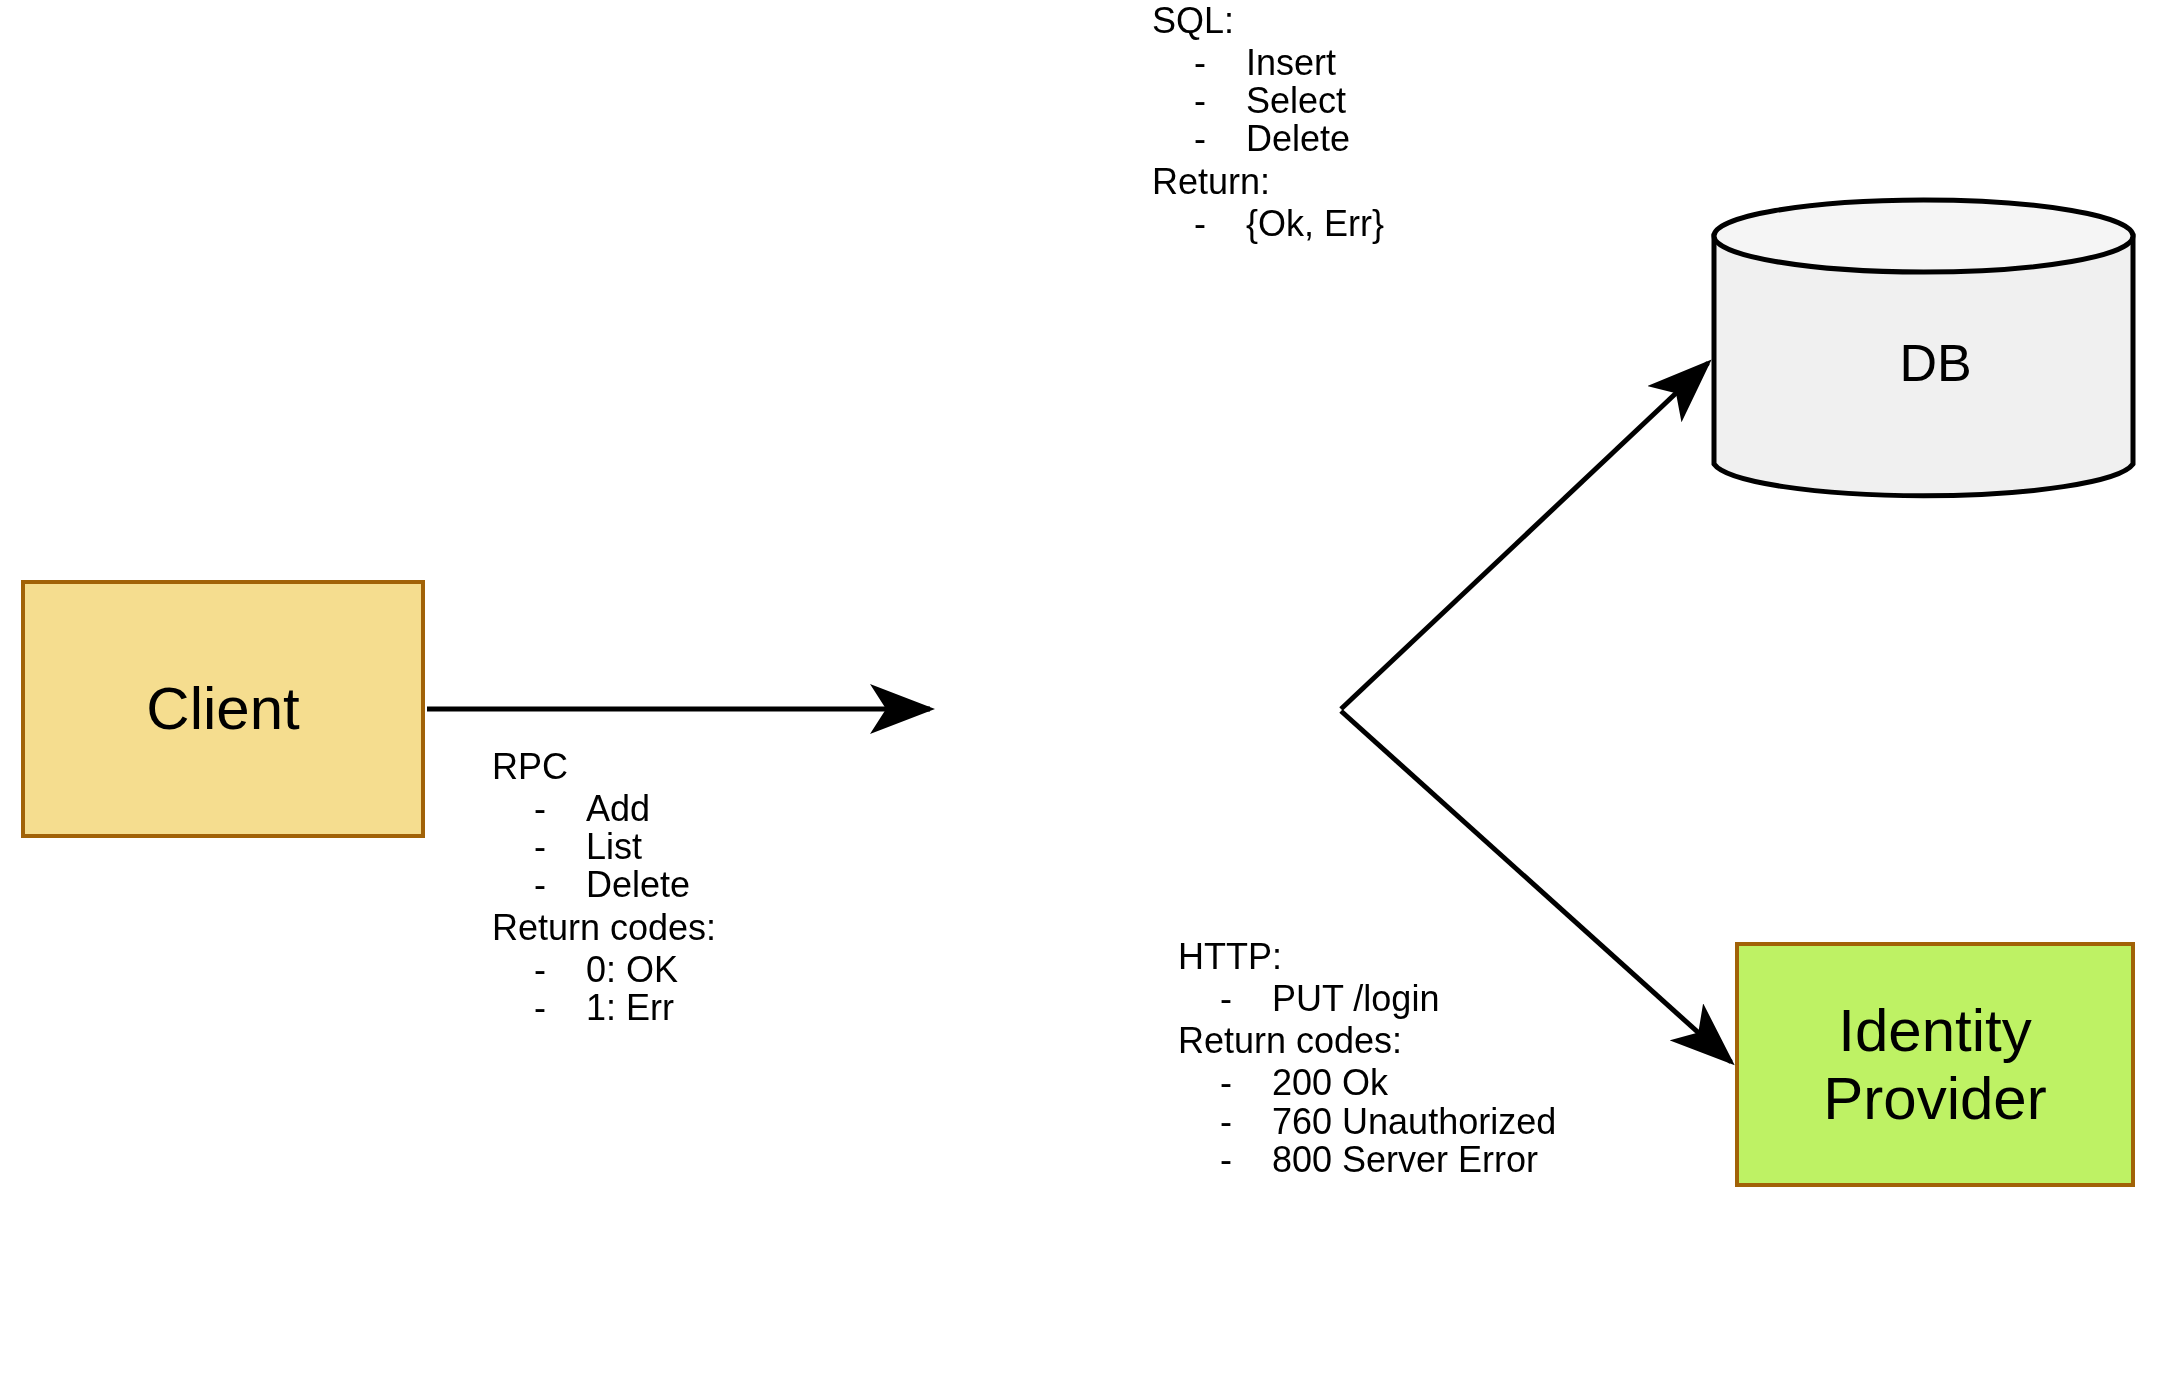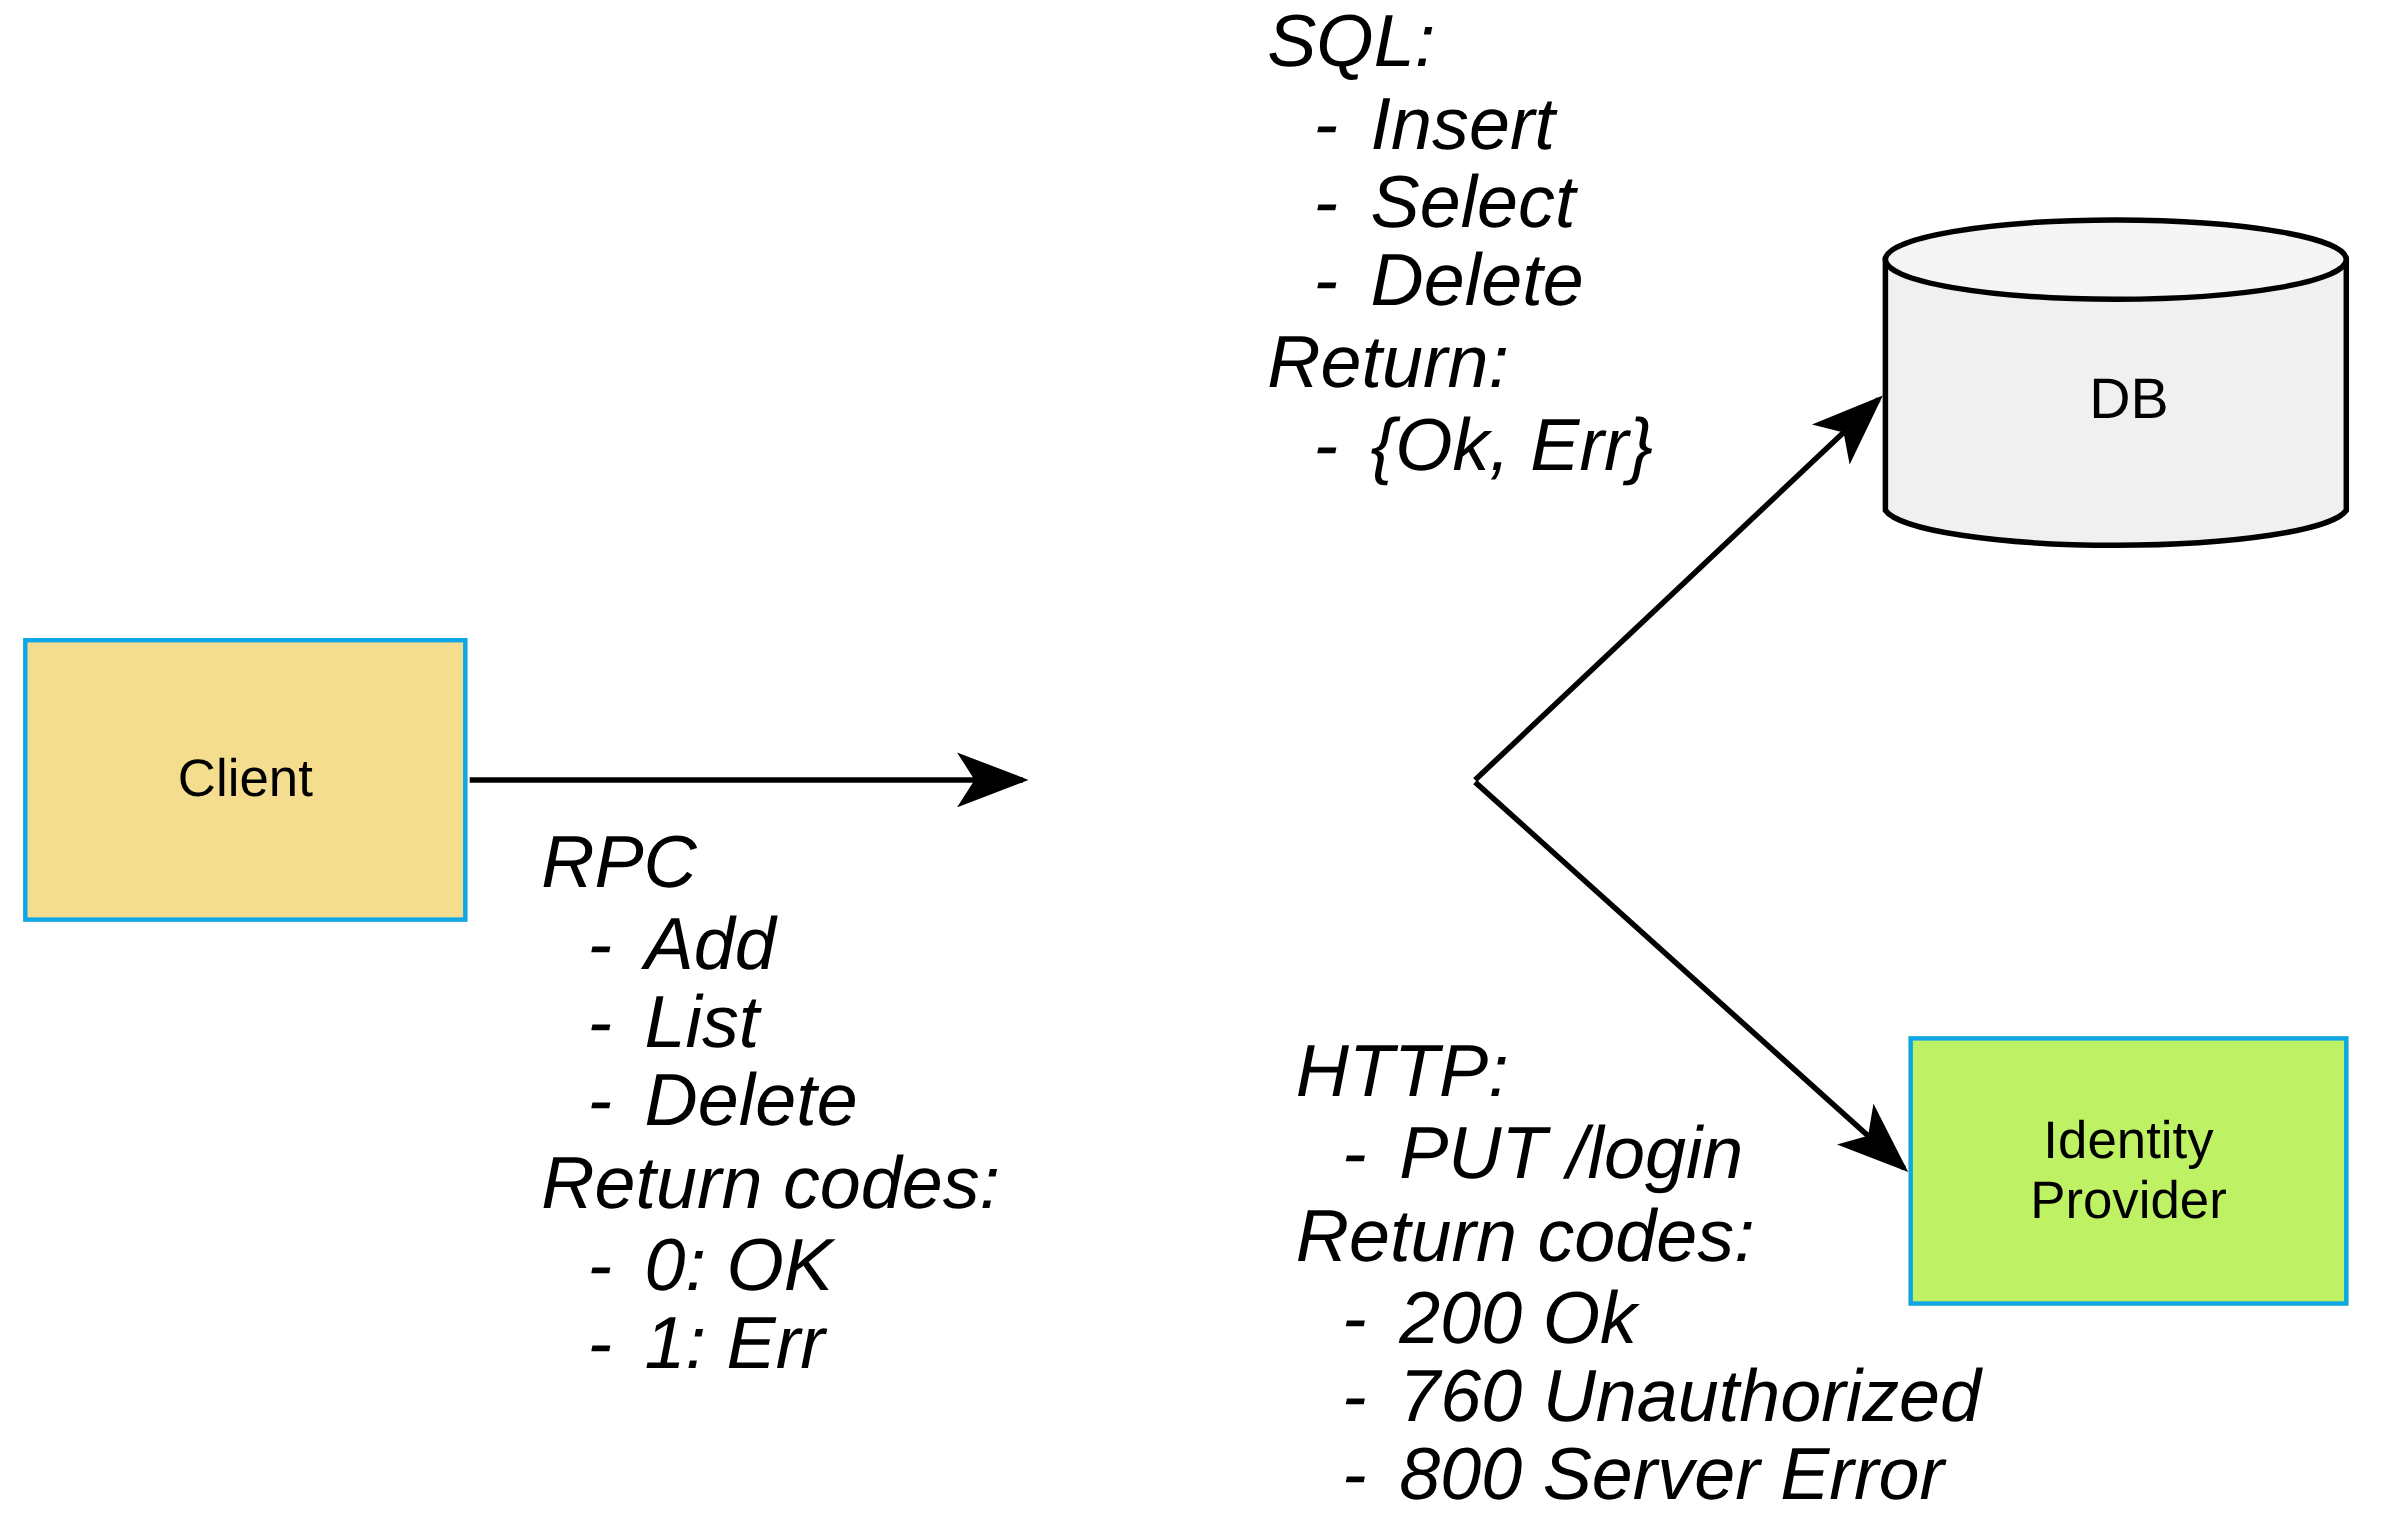--- a/index.html
+++ b/index.html
@@ -24,23 +24,23 @@
     height: 1398px;
     pointer-events: none;
   }
   .node {
     position: absolute;
     box-sizing: border-box;
     display: flex;
     align-items: center;
     justify-content: center;
     text-align: center;
-    font-size: 48px;
+    font-size: 60px;
     line-height: 1.12;
-    border: 4px solid #0ea5e9;
+    border: 4px solid #a16207;
   }
   .node.process {
     background: #f5dd8f;
   }
   .node.external {
     background: #bef264;
   }
   #node-client {
     left: 21px; top: 580px; width: 404px; height: 258px;
   }
@@ -55,24 +55,23 @@
     position: absolute;
     left: 1712px; top: 225px; width: 423px; height: 275px;
     display: flex;
     align-items: center;
     justify-content: center;
     font-size: 52px;
     margin-left: 12px;
   }
   .annot {
     position: absolute;
-    font-size: 67px;
+    font-size: 36px;
     line-height: 1.06;
     white-space: nowrap;
-    font-style: italic;
   }
   .annot .hdr {
     display: block;
   }
   .annot ul {
     list-style: none;
     margin: 4px;
     padding: 0;
   }
   .annot li {

